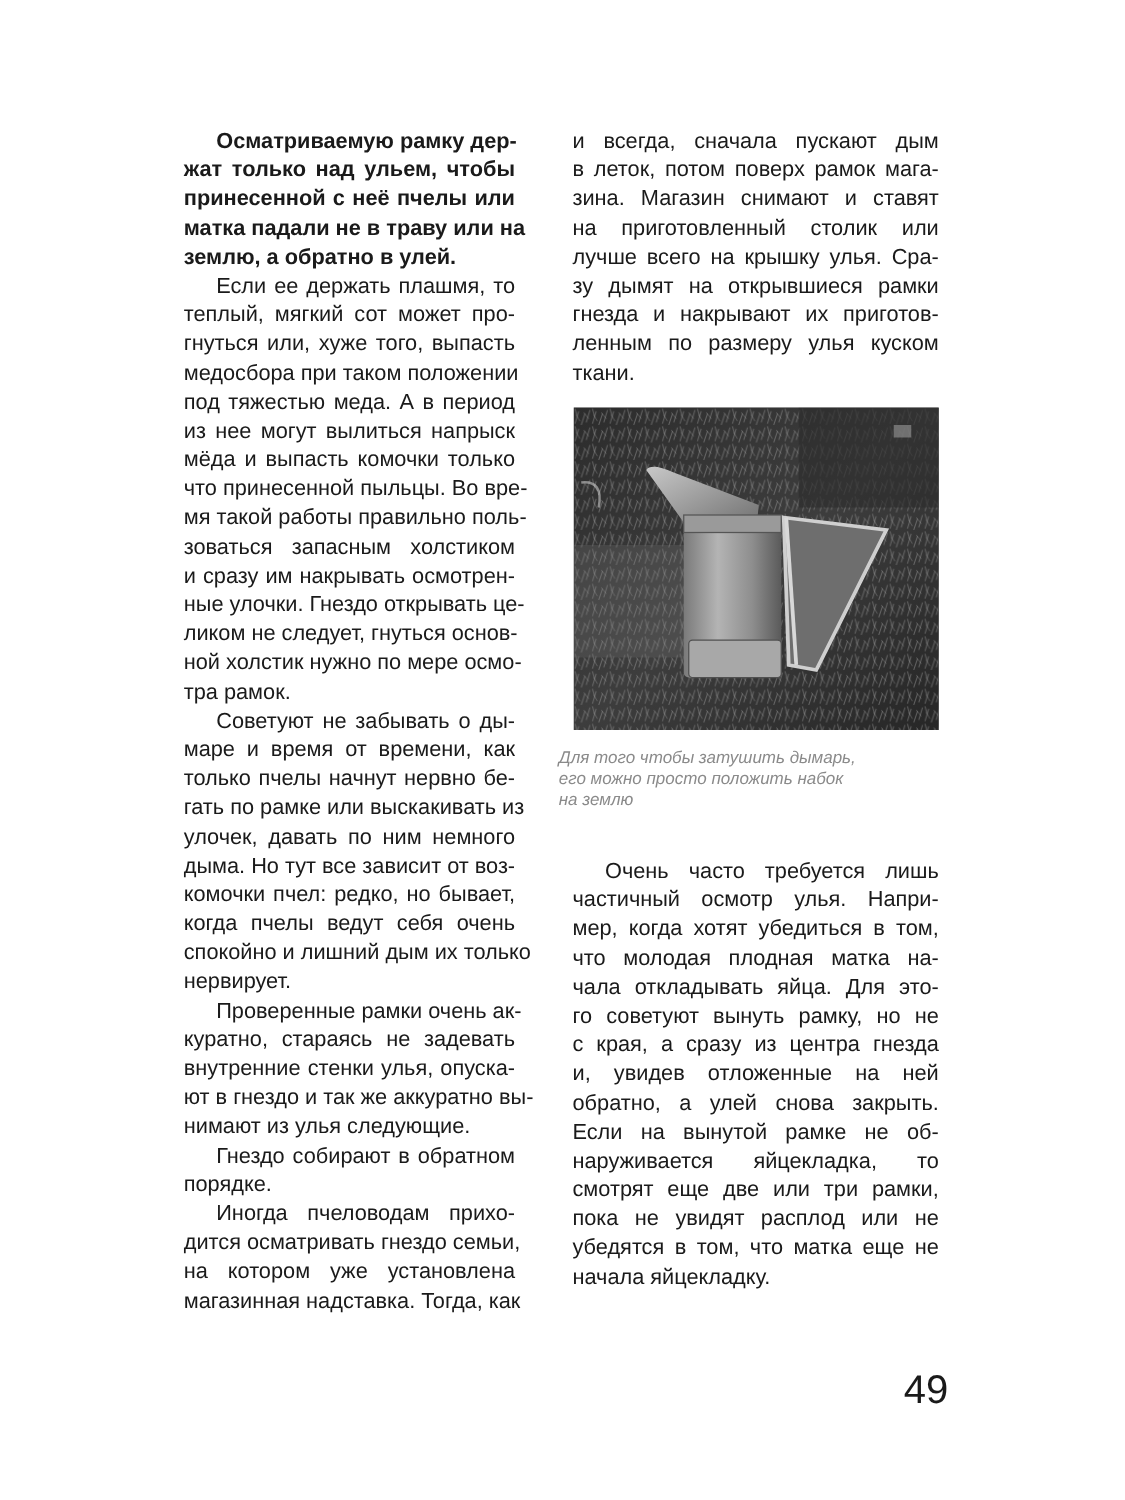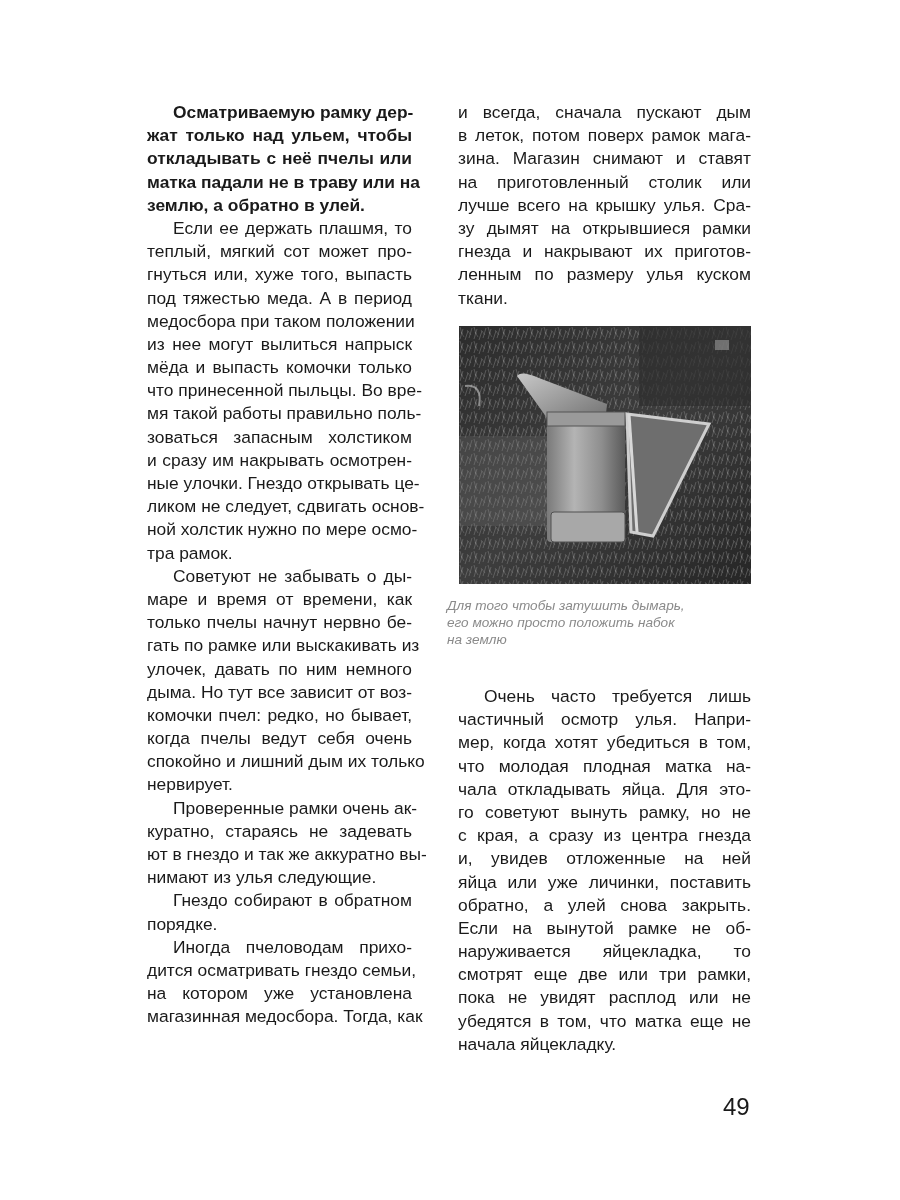--- a/index.html
+++ b/index.html
@@ -69,79 +69,80 @@
       display: block;
       white-space: nowrap;
     }
     .right-bottom {
       top: 685px;
     }
     .page-number {
       position: absolute;
       left: 723px;
       top: 1093px;
-      font-size: 24px;
+      font-size: 32px;
       color: #1a1a1a;
     }
   </style>
 </head>
 <body>
 
 <div class="column col-left">
   <div class="paragraph bold">
     <span class="line" style="text-indent: 26px;">Осматриваемую рамку дер-</span>
     <span class="line">жат только над ульем, чтобы</span>
-    <span class="line">откладывать с неё пчелы или</span>
+    <span class="line">принесенной с неё пчелы или</span>
     <span class="line">матка падали не в траву или на</span>
     <span class="line last">землю, а обратно в улей.</span>
   </div>
   <div class="paragraph">
     <span class="line" style="text-indent: 26px;">Если ее держать плашмя, то</span>
     <span class="line">теплый, мягкий сот может про-</span>
     <span class="line">гнуться или, хуже того, выпасть</span>
+    <span class="line">медосбора при таком положении</span>
     <span class="line">под тяжестью меда. А в период</span>
-    <span class="line">медосбора при таком положении</span>
     <span class="line">из нее могут вылиться напрыск</span>
     <span class="line">мёда и выпасть комочки только</span>
     <span class="line">что принесенной пыльцы. Во вре-</span>
     <span class="line">мя такой работы правильно поль-</span>
     <span class="line">зоваться запасным холстиком</span>
     <span class="line">и сразу им накрывать осмотрен-</span>
     <span class="line">ные улочки. Гнездо открывать це-</span>
-    <span class="line">ликом не следует, сдвигать основ-</span>
+    <span class="line">ликом не следует, гнуться основ-</span>
     <span class="line">ной холстик нужно по мере осмо-</span>
     <span class="line last">тра рамок.</span>
   </div>
   <div class="paragraph">
     <span class="line" style="text-indent: 26px;">Советуют не забывать о ды-</span>
     <span class="line">маре и время от времени, как</span>
     <span class="line">только пчелы начнут нервно бе-</span>
     <span class="line">гать по рамке или выскакивать из</span>
     <span class="line">улочек, давать по ним немного</span>
     <span class="line">дыма. Но тут все зависит от воз-</span>
     <span class="line">комочки пчел: редко, но бывает,</span>
     <span class="line">когда пчелы ведут себя очень</span>
     <span class="line">спокойно и лишний дым их только</span>
     <span class="line last">нервирует.</span>
   </div>
   <div class="paragraph">
     <span class="line" style="text-indent: 26px;">Проверенные рамки очень ак-</span>
     <span class="line">куратно, стараясь не задевать</span>
+    <span class="line">внутренние стенки улья, опуска-</span>
     <span class="line">ют в гнездо и так же аккуратно вы-</span>
     <span class="line last">нимают из улья следующие.</span>
   </div>
   <div class="paragraph">
     <span class="line" style="text-indent: 26px;">Гнездо собирают в обратном</span>
     <span class="line last">порядке.</span>
   </div>
   <div class="paragraph">
     <span class="line" style="text-indent: 26px;">Иногда пчеловодам прихо-</span>
     <span class="line">дится осматривать гнездо семьи,</span>
     <span class="line">на котором уже установлена</span>
-    <span class="line">магазинная медосбора. Тогда, как</span>
+    <span class="line">магазинная надставка. Тогда, как</span>
   </div>
 </div>
 
 <div class="column col-right">
   <div class="paragraph">
     <span class="line">и всегда, сначала пускают дым</span>
     <span class="line">в леток, потом поверх рамок мага-</span>
     <span class="line">зина. Магазин снимают и ставят</span>
     <span class="line">на приготовленный столик или</span>
     <span class="line">лучше всего на крышку улья. Сра-</span>
@@ -202,21 +203,20 @@
 <div class="column col-right right-bottom">
   <div class="paragraph">
     <span class="line" style="text-indent: 26px;">Очень часто требуется лишь</span>
     <span class="line">частичный осмотр улья. Напри-</span>
     <span class="line">мер, когда хотят убедиться в том,</span>
     <span class="line">что молодая плодная матка на-</span>
     <span class="line">чала откладывать яйца. Для это-</span>
     <span class="line">го советуют вынуть рамку, но не</span>
     <span class="line">с края, а сразу из центра гнезда</span>
     <span class="line">и, увидев отложенные на ней</span>
-    <span class="line">яйца или уже личинки, поставить</span>
     <span class="line">обратно, а улей снова закрыть.</span>
     <span class="line">Если на вынутой рамке не об-</span>
     <span class="line">наруживается яйцекладка, то</span>
     <span class="line">смотрят еще две или три рамки,</span>
     <span class="line">пока не увидят расплод или не</span>
     <span class="line">убедятся в том, что матка еще не</span>
     <span class="line last">начала яйцекладку.</span>
   </div>
 </div>
 

